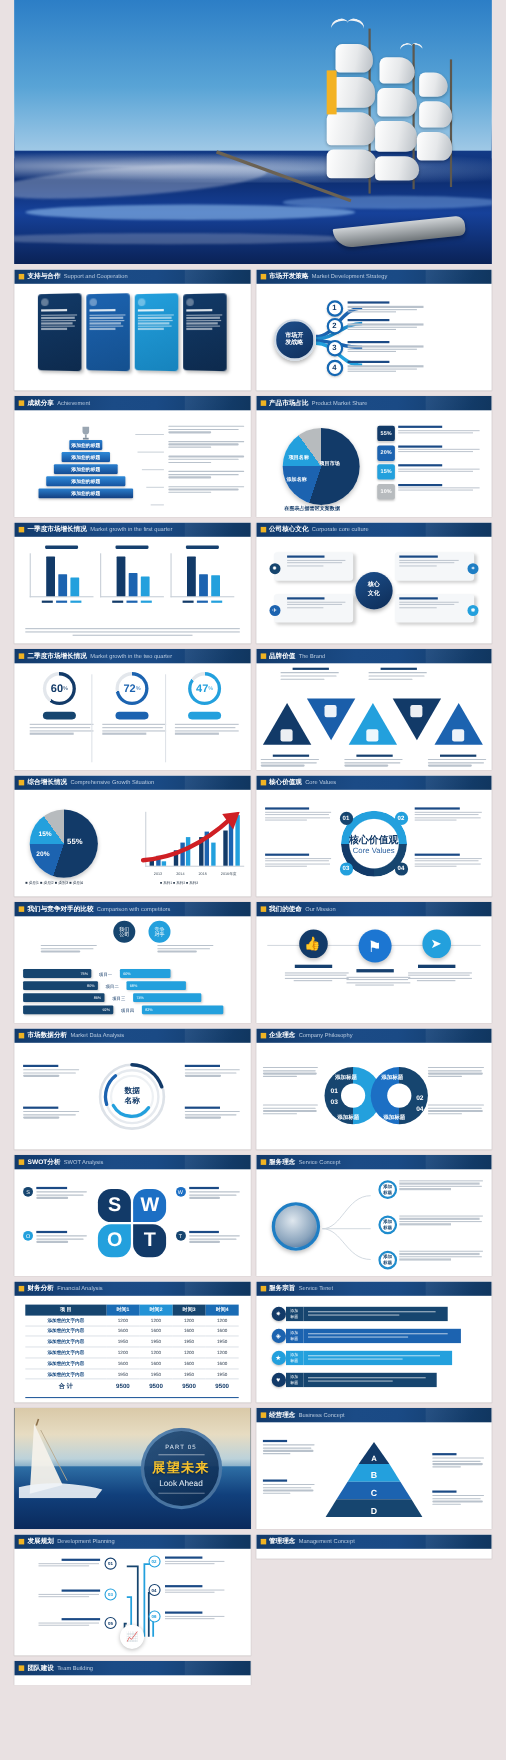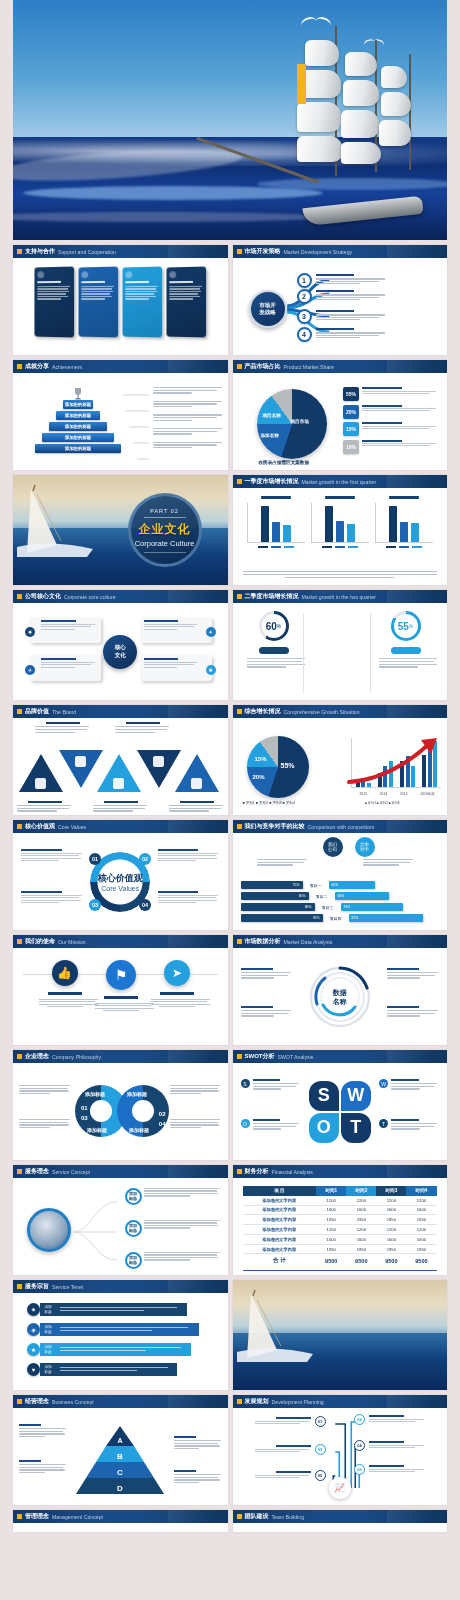--- a/index.html
+++ b/index.html
@@ -550,39 +550,20 @@
             <div class="lgtxt">
                 <div class="t"></div>
                 <span style="width:96%"></span>
                 <span style="width:88%"></span>
               </div>
           </div>
         </div>
       </div>
     </div>
 
-    <div class="slide photo">
-      <div class="divider">
-        <div class="div-sky"></div>
-        <div class="div-sea"></div>
-        <svg class="div-boat" viewBox="0 0 92 74">
-          <path d="M10 70 L14 6 L40 62 Z" fill="#f4f1ea" opacity=".95"></path>
-          <path d="M16 8 L18 2" stroke="#8b6f4a" stroke-width="1.4"></path>
-          <path d="M0 64 C24 58 52 60 76 66 L70 74 L0 74 Z" fill="#eef3f7" opacity=".9"></path>
-          <path d="M20 12 L44 58" stroke="#b8a88c" stroke-width=".8"></path>
-        </svg>
-        <div class="dcircle">
-          <span class="part">PART 02</span>
-          <div class="rule"></div>
-          <span class="cn">企业文化</span>
-          <span class="en">Corporate Culture</span>
-          <div class="rule2"></div>
-        </div>
-      </div>
-    </div>
 
     <div class="slide">
       <div class="hdr">
         <i class="sq"></i>
         <span class="cn">一季度市场增长情况</span>
         <span class="en">Market growth in the first quarter</span>
       </div>
       <div class="body">
         <div class="bt" style="left:14px;">
           <div class="cap"></div>
@@ -687,24 +668,39 @@
             </div>
           </div>
           <div class="pill" style="background:#16456f"></div>
           <div class="lns">
               <span style="width:88%"></span>
               <span style="width:84%"></span>
               <span style="width:88%"></span>
               <span style="width:60%"></span>
             </div>
         </div>
+        <div class="ringwrap" style="left:74px;">
+          <div class="ring" style="margin:0 auto;background:conic-gradient(#1c63b0 0% 72%, #e3e7ec 72% 100%);">
+            <div style="width:24px;height:24px;border-radius:50%;background:#fff;display:flex;align-items:center;justify-content:center;">
+              <span class="pct" style="color:#1c63b0">72</span>
+                <sup style="font-size:5px;color:#1c63b0">%</sup>
+            </div>
+          </div>
+          <div class="pill" style="background:#1c63b0"></div>
+          <div class="lns">
+              <span style="width:88%"></span>
+              <span style="width:84%"></span>
+              <span style="width:88%"></span>
+              <span style="width:60%"></span>
+            </div>
+        </div>
         <div class="ringwrap" style="left:140px;">
           <div class="ring" style="margin:0 auto;background:conic-gradient(#23a0dd 0% 85%, #e3e7ec 85% 100%);">
             <div style="width:24px;height:24px;border-radius:50%;background:#fff;display:flex;align-items:center;justify-content:center;">
-              <span class="pct" style="color:#23a0dd">55</span>
+              <span class="pct" style="color:#23a0dd">47</span>
                 <sup style="font-size:5px;color:#23a0dd">%</sup>
             </div>
           </div>
           <div class="pill" style="background:#23a0dd"></div>
           <div class="lns">
               <span style="width:88%"></span>
               <span style="width:84%"></span>
               <span style="width:88%"></span>
               <span style="width:60%"></span>
             </div>
@@ -1313,20 +1309,27 @@
     <div class="slide photo">
       <div class="divider">
         <div class="div-sky"></div>
         <div class="div-sea"></div>
         <svg class="div-boat" viewBox="0 0 92 74">
           <path d="M10 70 L14 6 L40 62 Z" fill="#f4f1ea" opacity=".95"></path>
           <path d="M16 8 L18 2" stroke="#8b6f4a" stroke-width="1.4"></path>
           <path d="M0 64 C24 58 52 60 76 66 L70 74 L0 74 Z" fill="#eef3f7" opacity=".9"></path>
           <path d="M20 12 L44 58" stroke="#b8a88c" stroke-width=".8"></path>
         </svg>
+        <div class="dcircle">
+          <span class="part">PART 05</span>
+          <div class="rule"></div>
+          <span class="cn">展望未来</span>
+          <span class="en">Look Ahead</span>
+          <div class="rule2"></div>
+        </div>
       </div>
     </div>
 
     <div class="slide">
       <div class="hdr">
         <i class="sq"></i>
         <span class="cn">经营理念</span>
         <span class="en">Business Concept</span>
       </div>
       <div class="body">

